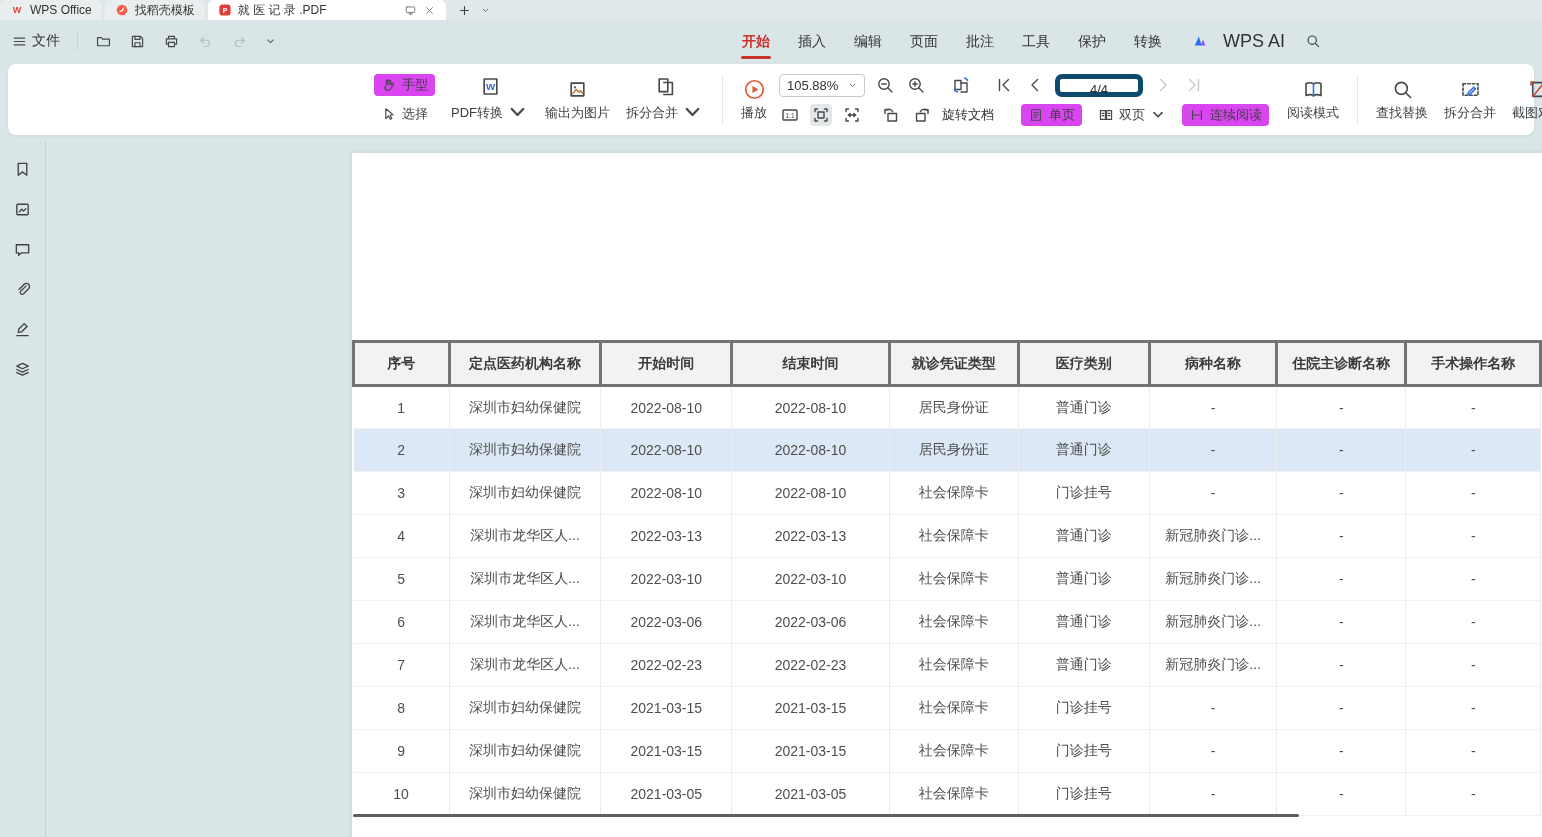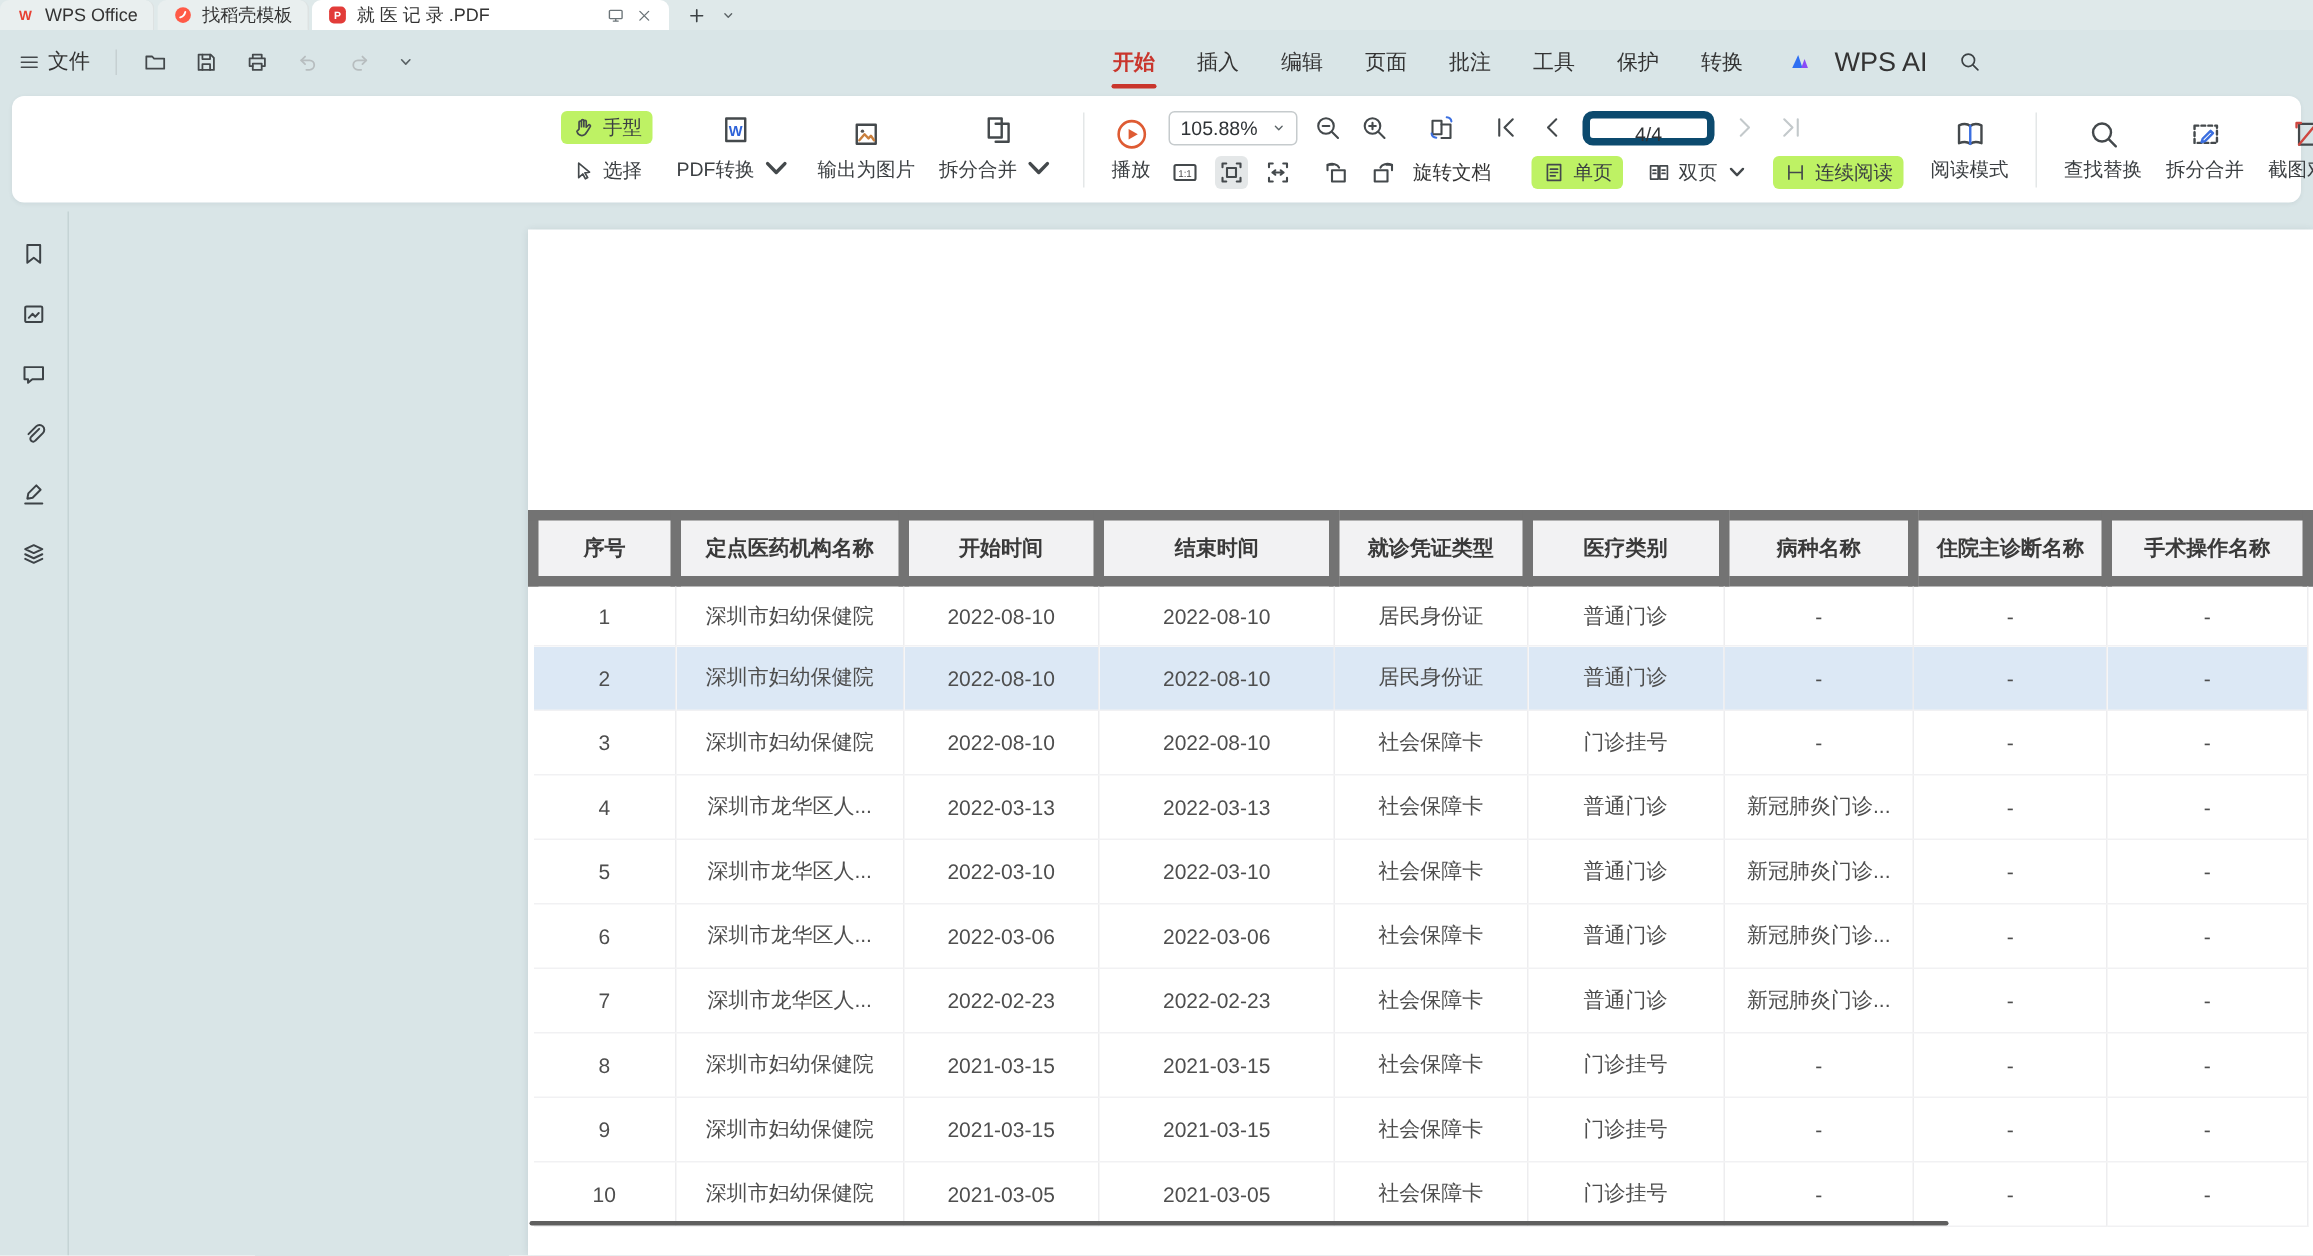--- a/index.html
+++ b/index.html
@@ -38,21 +38,21 @@
   .menu-search { width:16px; height:16px; color:#3c4245; margin-left:20px; }
 
   
   .toolbar-wrap { padding:2px 8px 6px; }
   .toolbar { height:71px; background:#fff; border-radius:8px; display:flex; align-items:center;
              padding:0 10px; box-shadow:0 1px 3px rgba(60,80,90,.08); }
   .lead { width:356px; flex:0 0 auto; }
   .sep { width:1px; height:50px; background:#e4e7e8; margin:0 10px; flex:0 0 auto; }
   .tool-stack { display:flex; flex-direction:column; gap:7px; flex:0 0 auto; }
   .chip { display:flex; align-items:center; gap:5px; font-size:13px; padding:2px 7px; border-radius:4px; color:#3b3f42; white-space:nowrap; }
-  .chip.selected { background:#bef264;text-align:right; }
+  .chip.selected { background:#d946ef;text-align:right; }
   .chip .ic { width:16px; height:16px; color:#44494c; }
   .vbtn { display:flex; flex-direction:column; align-items:center; gap:3px; font-size:13px;
           padding:0 8px; color:#3b3f42; flex:0 0 auto; white-space:nowrap; }
   .vbtn .ic { width:23px; height:23px; color:#44494c; }
   .vbtn .lblrow { display:flex; align-items:center; gap:3px; }
   .chev { width:9px; height:9px; color:#5a6265; }
   .zoom-grid { display:flex; flex-direction:column; gap:7px; flex:0 0 auto; margin-left:4px; }
   .zrow { display:flex; align-items:center; gap:9px; }
   .zoom-box { width:86px; height:23px; border:1px solid #c6cbcd; border-radius:4px;
               display:flex; align-items:center; justify-content:space-between; padding:0 7px; font-size:13px; color:#2f3336; }
@@ -66,21 +66,21 @@
   .content { position:relative; height:696px; background:#d9e5e7; }
   .side { position:absolute; left:0; top:0; bottom:0; width:46px; border-right:1px solid rgba(90,110,115,.15);
           display:flex; flex-direction:column; align-items:center; padding-top:19px; gap:21px; }
   .side .ic { width:19px; height:19px; color:#3d4347; }
   .page { position:absolute; left:352px; top:12px; right:0; bottom:0; background:#fff;
           box-shadow:0 0 5px rgba(40,60,70,.12); }
 
   table.doc { position:absolute; top:187px; left:0; border-collapse:collapse; table-layout:fixed;
               font-size:14px; color:#4e4e4e; }
   table.doc th { height:44px; background:#f2f2f3; font-weight:bold; color:#3a3a3a;
-                 border:7px solid #737373; text-align:center; }
+                 border:3px solid #737373; text-align:center; }
   table.doc td { height:43px; text-align:center; border-right:1px solid #ededef;
                  border-bottom:1px solid #f1f1f3; background:#fff; overflow:hidden; white-space:nowrap; }
   table.doc tr.hl td { background:#dce8f5; }
   .scroll-line { position:absolute; top:661px; left:1px; width:946px; height:3px; background:#5f5f5f; border-radius:2px; }
 </style>
 </head>
 <body>
 
 <div class="app">
 

